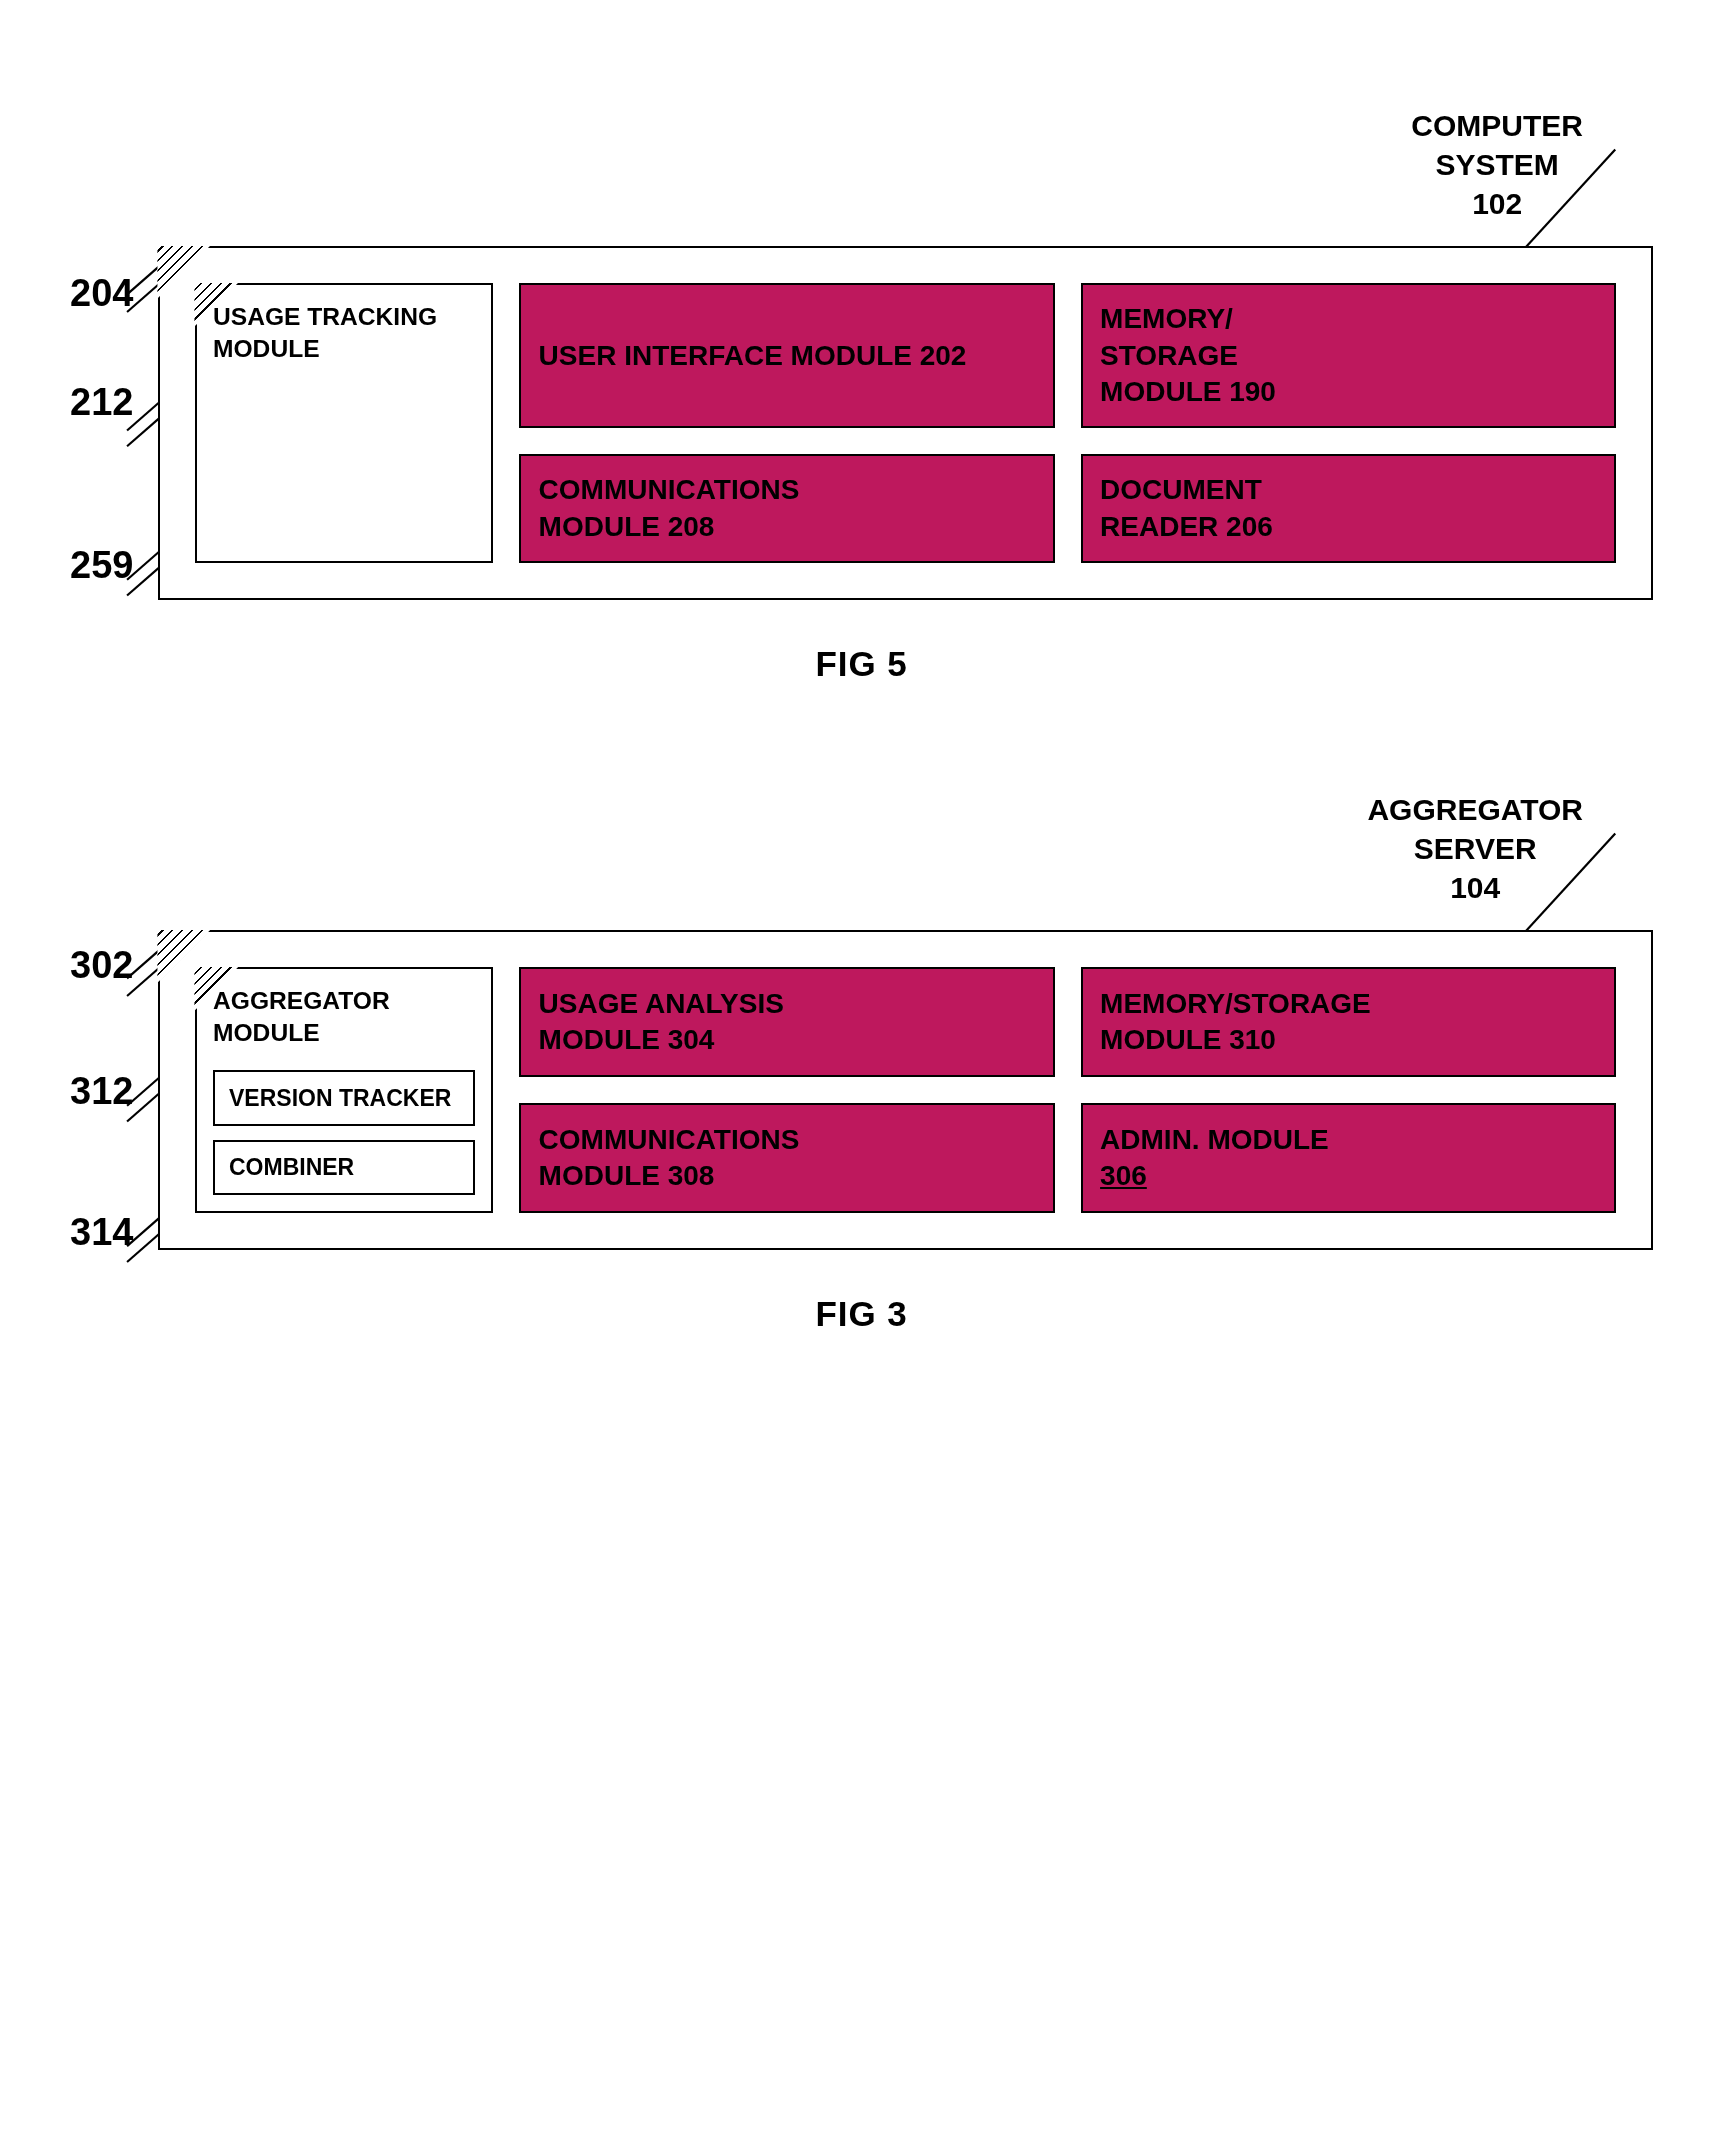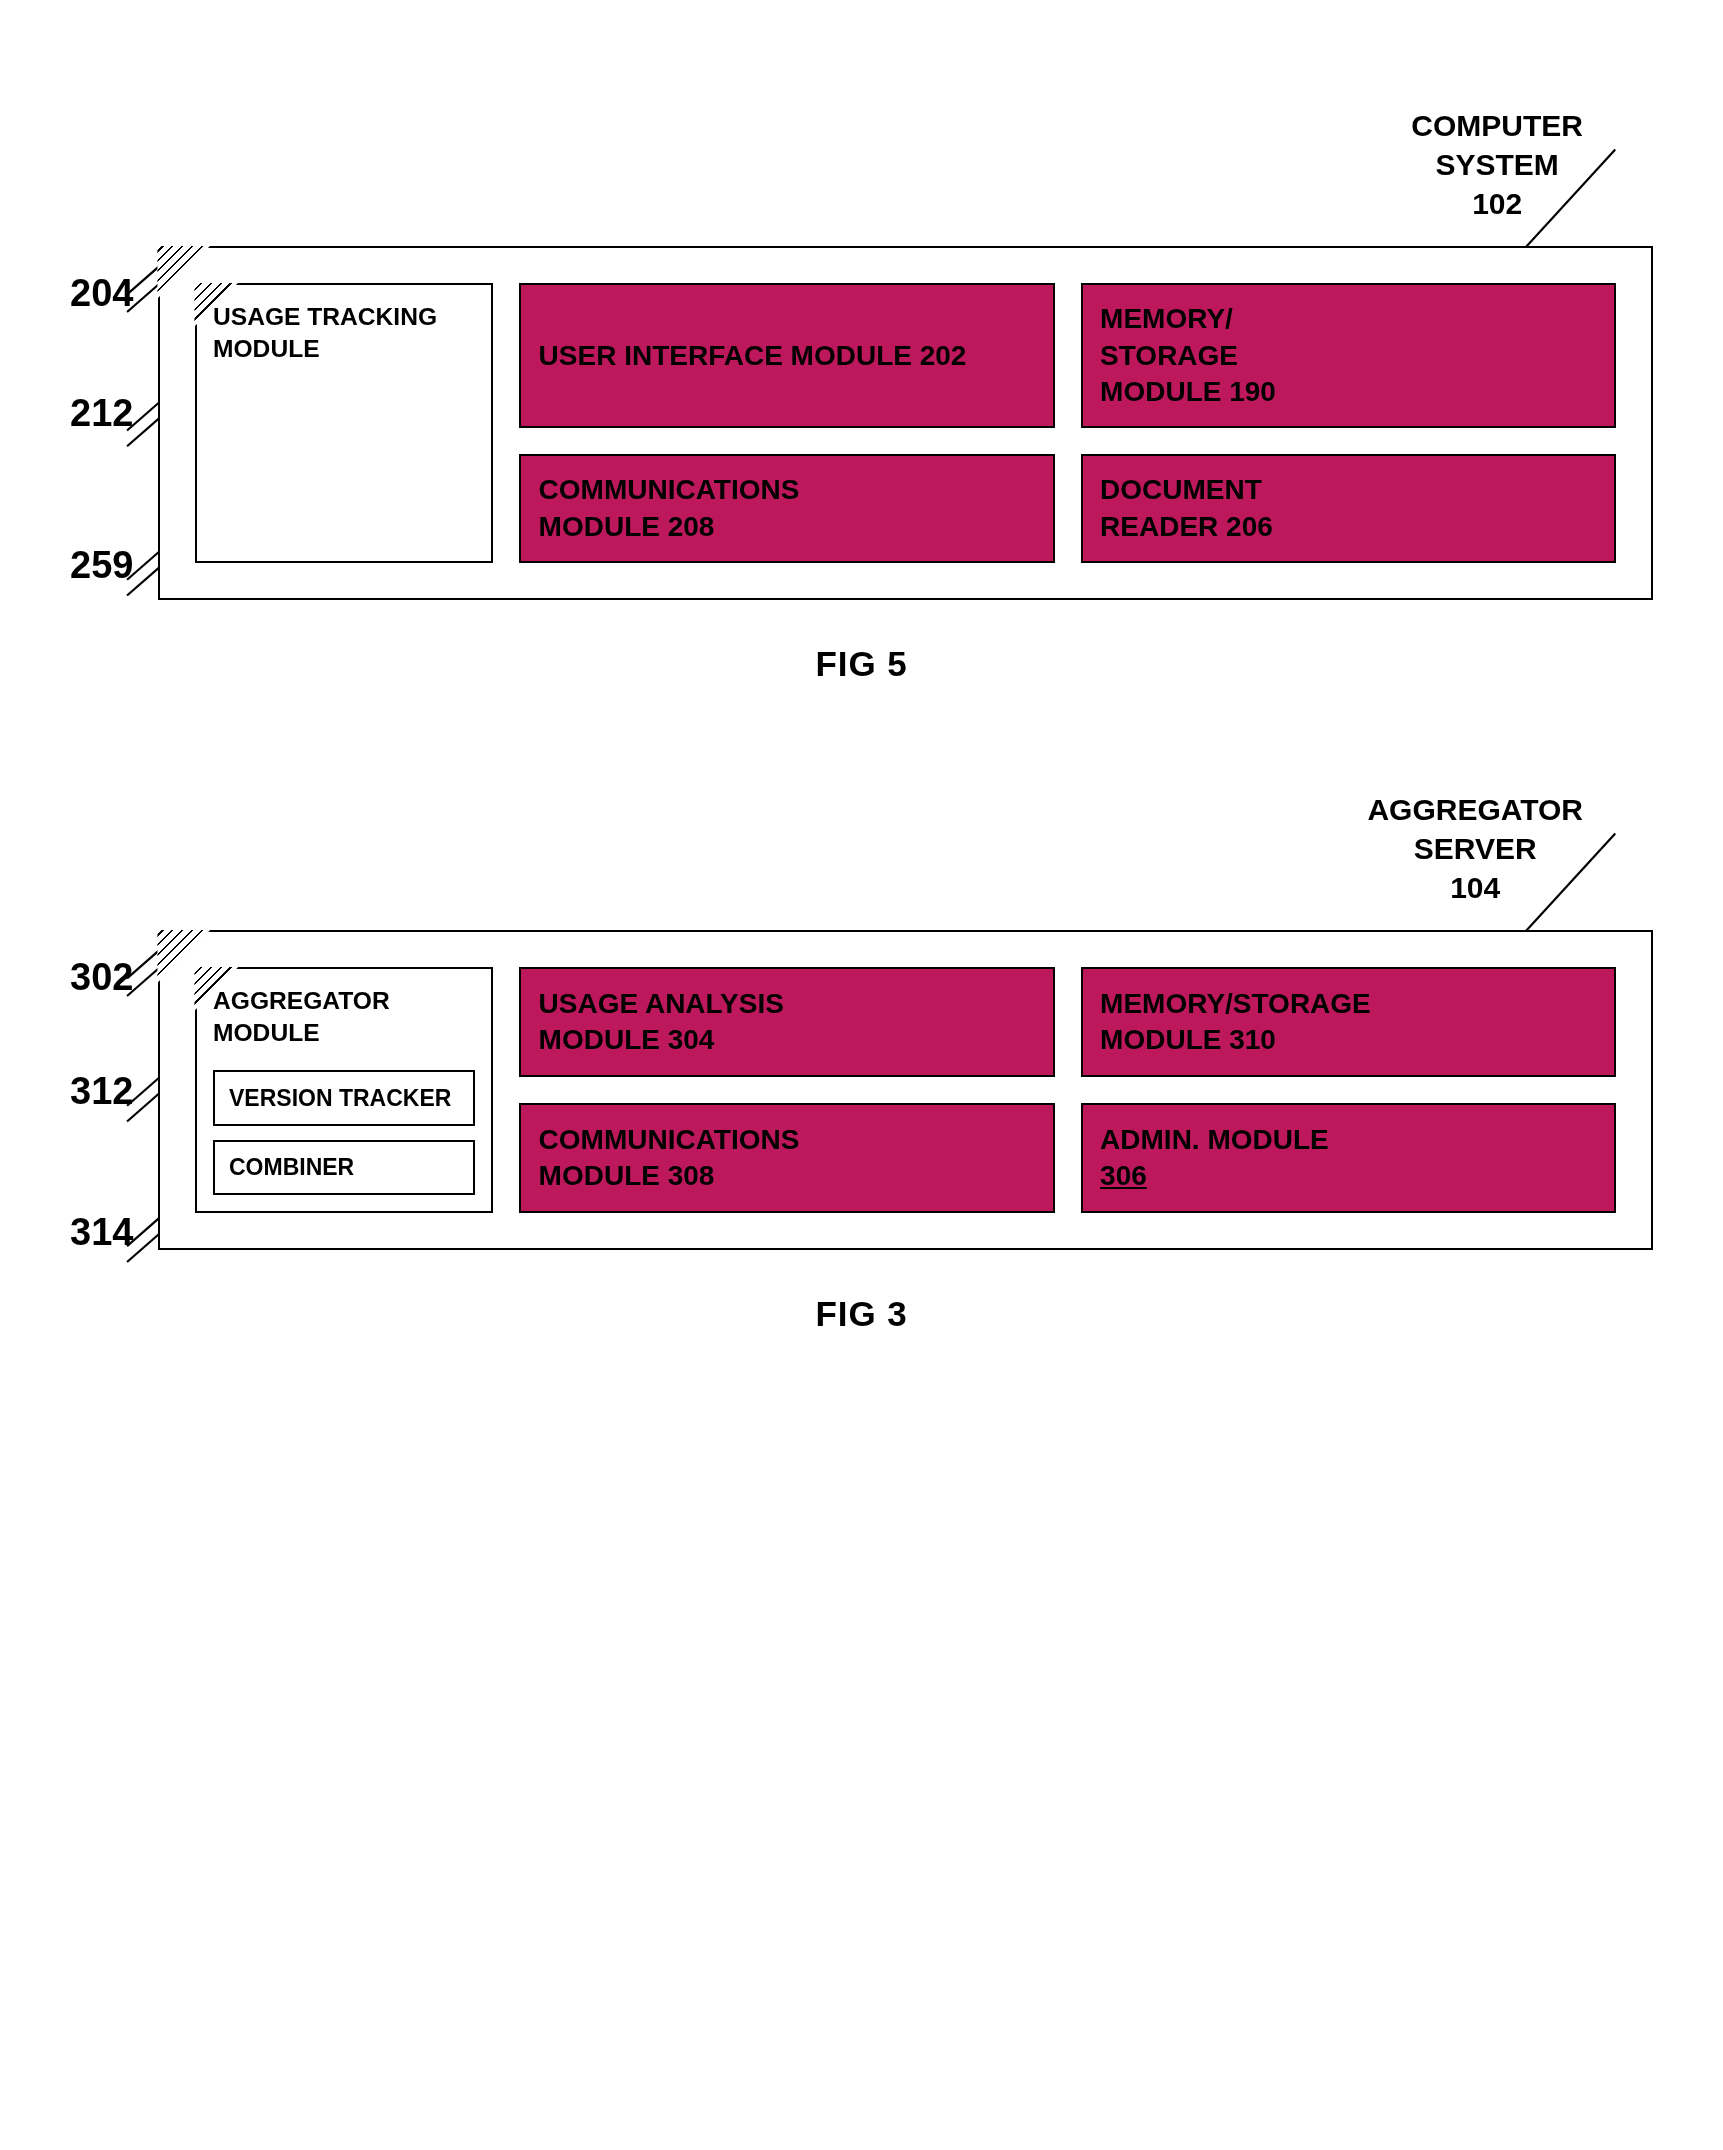--- a/index.html
+++ b/index.html
@@ -49,29 +49,29 @@
       left: 0;
       font-size: 38px;
       font-weight: bold;
     }
 
     .ref-label-204 {
       top: 26px;
     }
 
     .ref-label-212 {
-      top: 146px;
+      top: 135px;
     }
 
     .ref-label-214 {
       top: 298px;
     }
 
     .ref-label-302 {
-      top: 26px;
+      top: 14px;
     }
 
     .ref-label-312 {
       top: 140px;
     }
 
     .ref-label-314 {
       top: 281px;
     }
 

